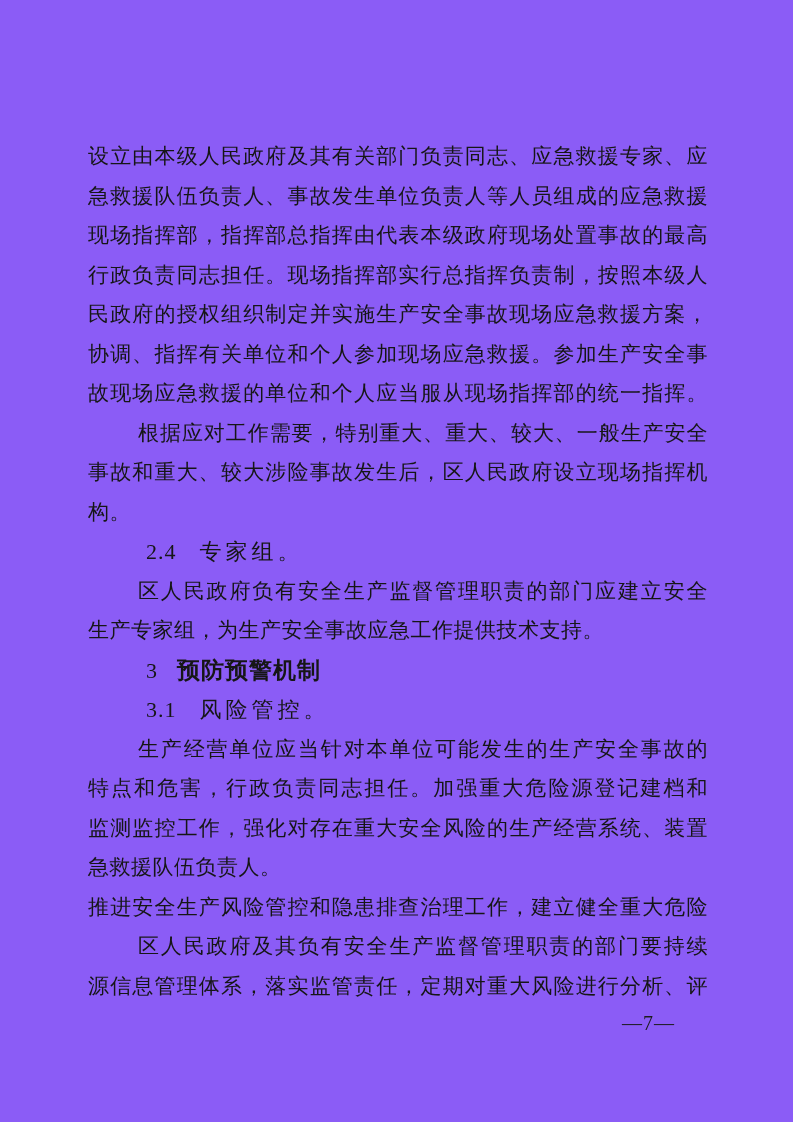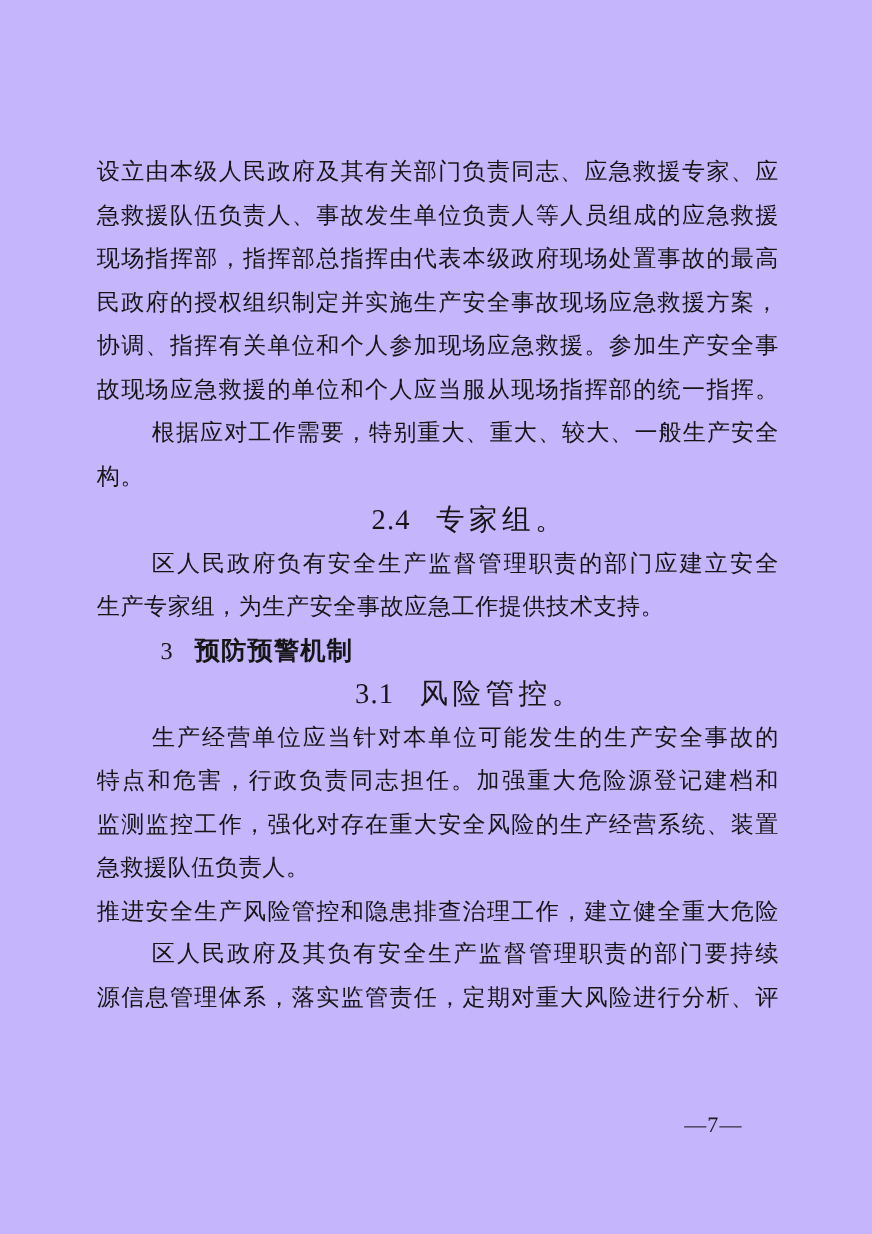--- a/index.html
+++ b/index.html
@@ -11,21 +11,21 @@
     width: 793px;
     height: 1122px;
     position: relative;
     overflow: hidden;
     font-family: "Liberation Serif", "DejaVu Serif", serif;
     color: #161616;
   }
   .page {
     position: absolute;
     inset: 0;
-    background: #c4b5fd;
+    background: #8b5cf6;
   }
   .content {
     position: absolute;
     left: 88px;
     top: 137px;
     width: 620px;
   }
   .line {
     font-size: 21px;
     line-height: 39.5px;
@@ -33,25 +33,24 @@
     letter-spacing: 0.5px;
   }
   .line.justify {
     text-align: justify;
     text-align-last: justify;
   }
   .line.indent {
     text-indent: 50px;
   }
   .heading-sub {
-    font-size: 26px;
+    font-size: 22px;
     line-height: 39.5px;
     height: 39.5px;
     padding-left: 58px;
-    text-align: center;
   }
   .heading-sub .num {
     letter-spacing: 1px;
     margin-right: 23px;
   }
   .heading-sub .title {
     letter-spacing: 4px;
   }
   .heading-main {
     font-size: 22px;
@@ -80,26 +79,28 @@
 </style>
 </head>
 <body>
 
 <div class="page">
   <main class="content">
       <div class="paragraph">
         <div class="line justify">设立由本级人民政府及其有关部门负责同志、应急救援专家、应</div>
         <div class="line justify">急救援队伍负责人、事故发生单位负责人等人员组成的应急救援</div>
         <div class="line justify">现场指挥部，指挥部总指挥由代表本级政府现场处置事故的最高</div>
+        <div class="line justify">行政负责同志担任。现场指挥部实行总指挥负责制，按照本级人</div>
         <div class="line justify">民政府的授权组织制定并实施生产安全事故现场应急救援方案，</div>
         <div class="line justify">协调、指挥有关单位和个人参加现场应急救援。参加生产安全事</div>
         <div class="line justify">故现场应急救援的单位和个人应当服从现场指挥部的统一指挥。</div>
       </div>
       <div class="paragraph">
         <div class="line justify indent">根据应对工作需要，特别重大、重大、较大、一般生产安全</div>
+        <div class="line justify">事故和重大、较大涉险事故发生后，区人民政府设立现场指挥机</div>
         <div class="line">构。</div>
       </div>
       <div class="heading-sub"><span class="num">2.4</span><span class="title">专家组。</span></div>
       <div class="paragraph">
         <div class="line justify indent">区人民政府负有安全生产监督管理职责的部门应建立安全</div>
         <div class="line">生产专家组，为生产安全事故应急工作提供技术支持。</div>
       </div>
       <div class="heading-main"><span class="num">3</span><span class="title">预防预警机制</span></div>
       <div class="heading-sub"><span class="num">3.1</span><span class="title">风险管控。</span></div>
       <div class="paragraph">

